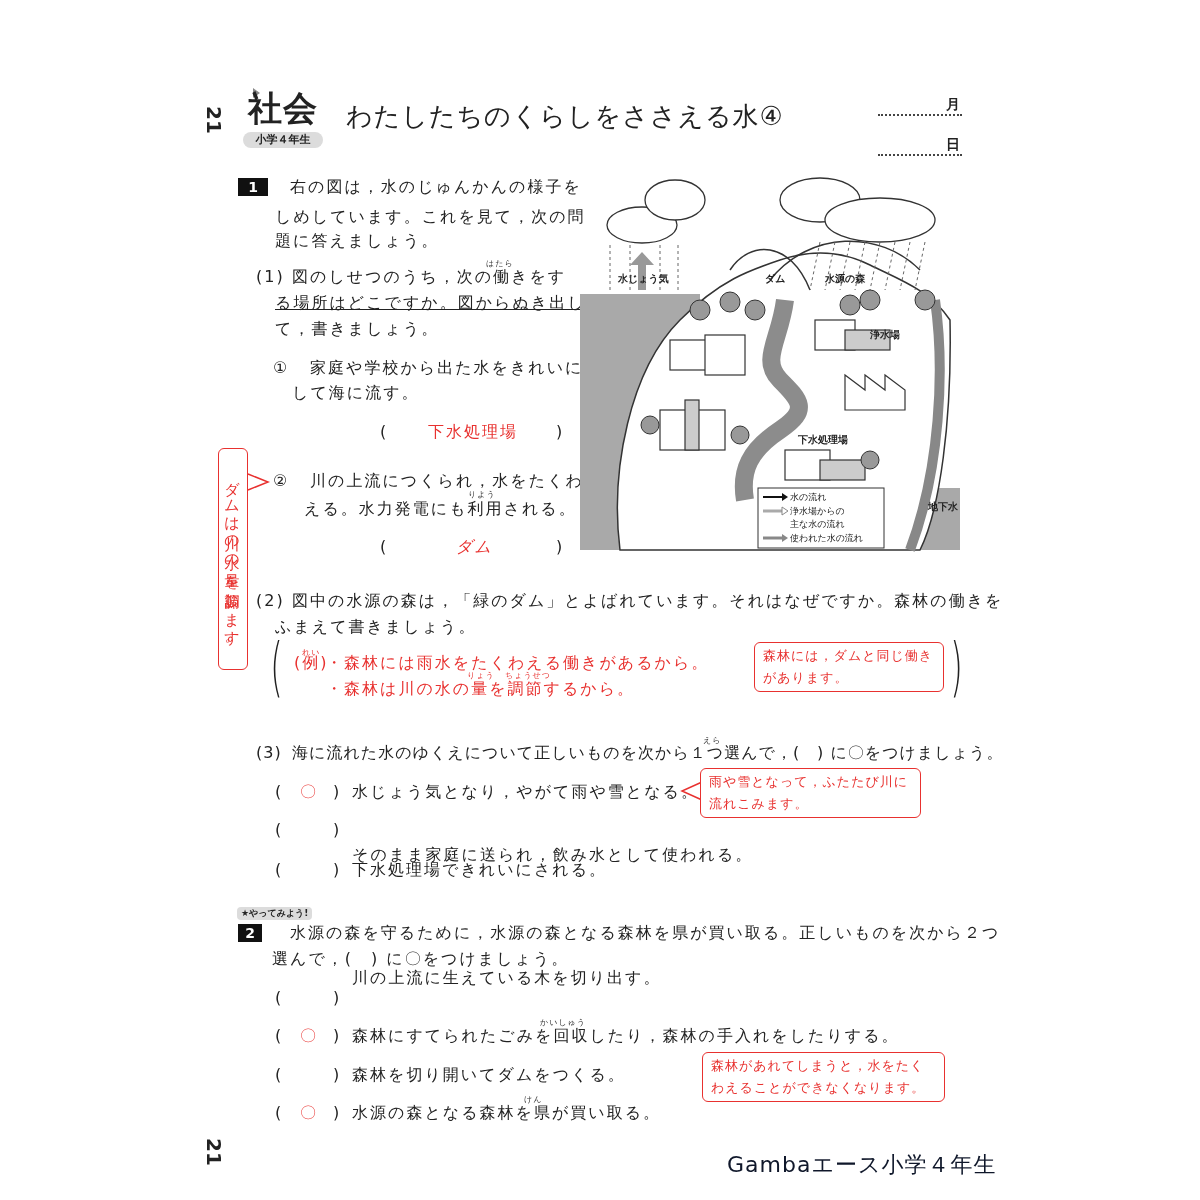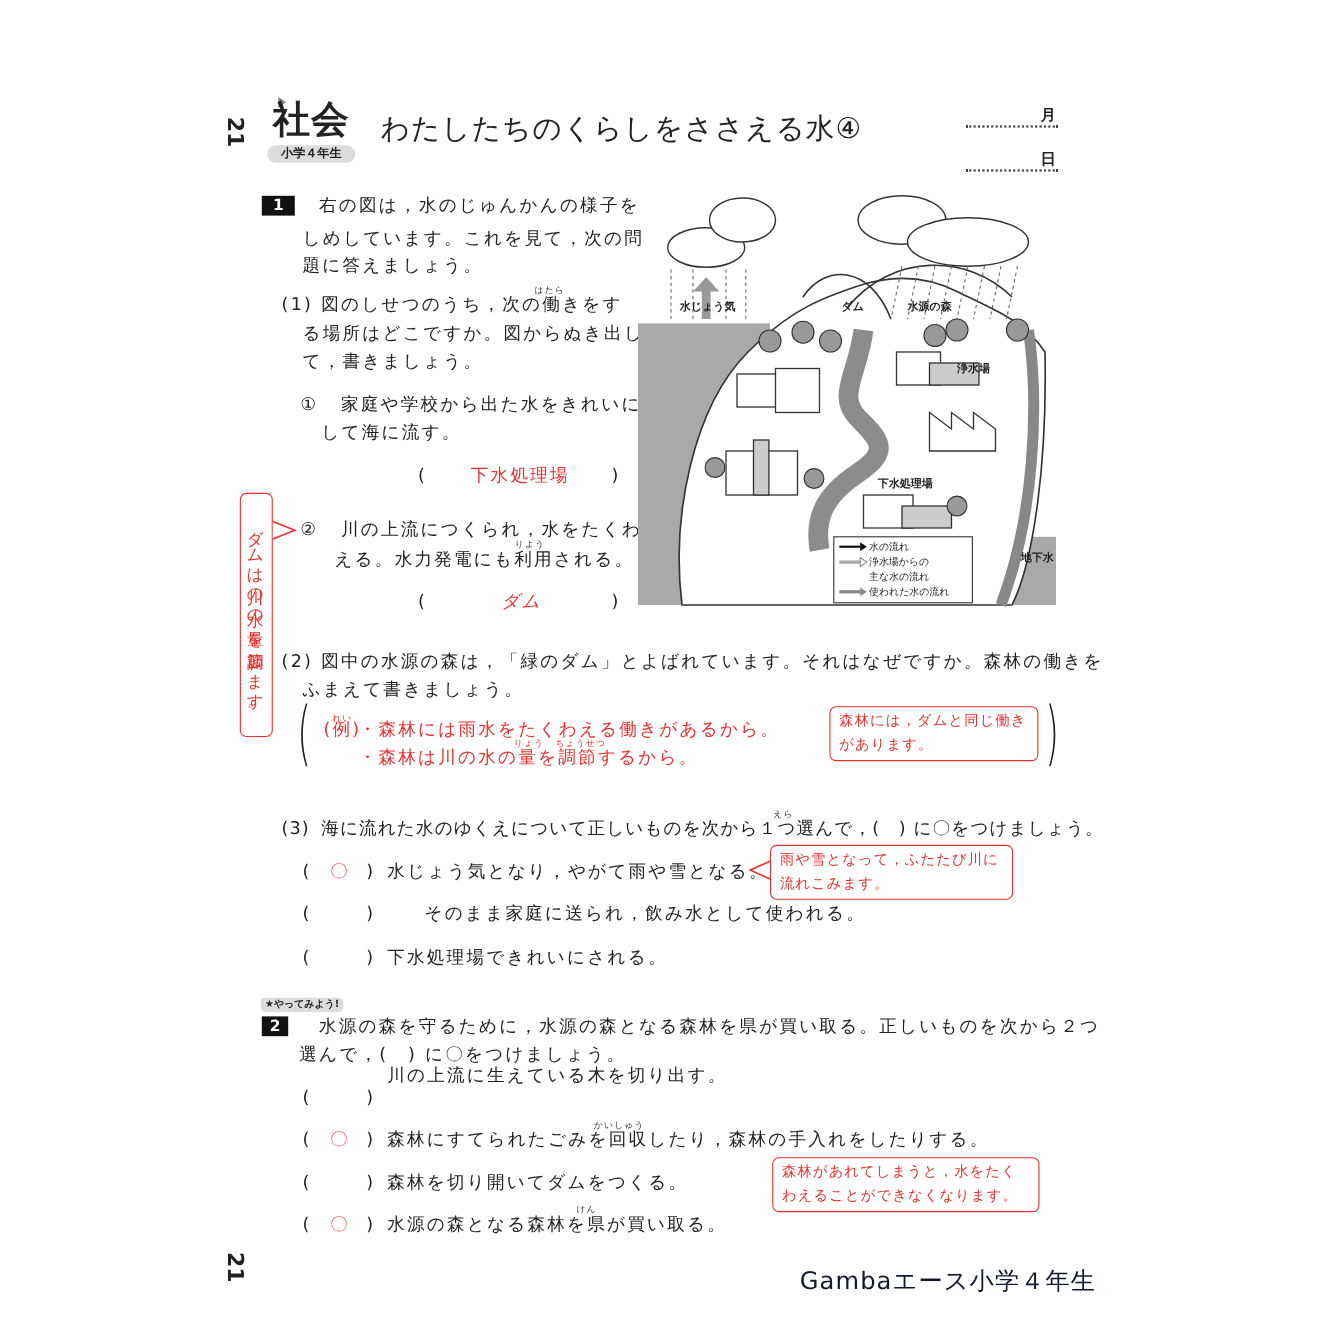--- a/index.html
+++ b/index.html
@@ -43,21 +43,21 @@
 <div class="date-line" style="top:154px;"></div>
 
 <div class="qbadge" style="left:238px;top:178px;">1</div>
 <div class="txt" style="left:290px;top:172px;">右の図は，水のじゅんかんの様子を</div>
 <div class="txt" style="left:275px;top:202px;">しめしています。これを見て，次の問</div>
 <div class="txt" style="left:275px;top:226px;">題に答えましょう。</div>
 
 <div class="txt" style="left:256px;top:262px;">(1)</div>
 <div class="ruby" style="left:486px;top:258px;">はたら</div>
 <div class="txt" style="left:292px;top:262px;">図のしせつのうち，次の働きをす</div>
-<div class="txt" style="left:275px;top:288px;">る場所はどこですか。図からぬき出し</div>
+<div class="txt" style="left:275px;top:288px;text-decoration:underline;">る場所はどこですか。図からぬき出し</div>
 <div class="txt" style="left:275px;top:314px;">て，書きましょう。</div>
 
 <div class="txt" style="left:273px;top:353px;">①</div>
 <div class="txt" style="left:310px;top:353px;">家庭や学校から出た水をきれいに</div>
 <div class="txt" style="left:292px;top:378px;">して海に流す。</div>
 <div class="txt" style="left:380px;top:417px;">(</div>
 <div class="txt red" style="left:428px;top:417px;">下水処理場</div>
 <div class="txt" style="left:556px;top:417px;">)</div>
 
 <div class="vcallout">ダムは川の水の量を調節します。</div>
@@ -189,21 +189,21 @@
   <polyline points="22,2 2,11 22,20" fill="#fff" stroke="#e8312f" stroke-width="1.5"></polyline>
 </svg>
 <div class="callout" style="left:700px;top:768px;width:203px;">
   <div>雨や雪となって，ふたたび川に</div>
   <div>流れこみます。</div>
 </div>
 
 <div class="txt" style="left:275px;top:815px;">(</div>
 <div class="txt red" style="left:300px;top:815px;"></div>
 <div class="txt" style="left:333px;top:815px;">)</div>
-<div class="txt" style="left:352px;top:815px;margin-left:34px;">そのまま家庭に送られ，飲み水として使われる。</div>
+<div class="txt" style="left:352px;top:840px;">そのまま家庭に送られ，飲み水として使われる。</div>
 
 <div class="txt" style="left:275px;top:855px;">(</div>
 <div class="txt red" style="left:300px;top:855px;"></div>
 <div class="txt" style="left:333px;top:855px;">)</div>
 <div class="txt" style="left:352px;top:855px;">下水処理場できれいにされる。</div>
 
 <div class="small-tag">★やってみよう!</div>
 <div class="qbadge" style="left:238px;top:924px;width:24px;">2</div>
 <div class="txt" style="left:290px;top:918px;">水源の森を守るために，水源の森となる森林を県が買い取る。正しいものを次から２つ</div>
 <div class="txt" style="left:272px;top:944px;">選んで，(　) に〇をつけましょう。</div>

